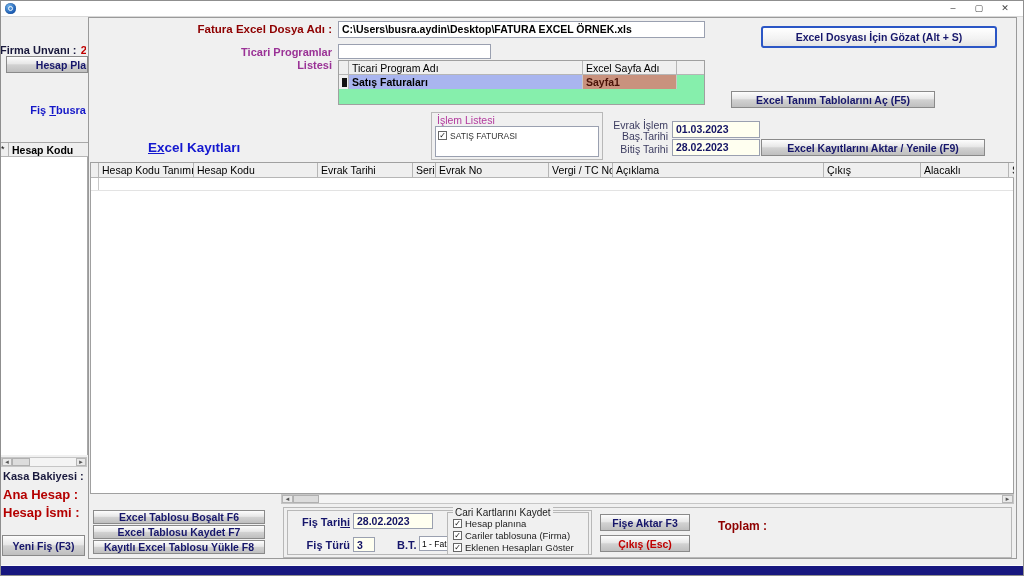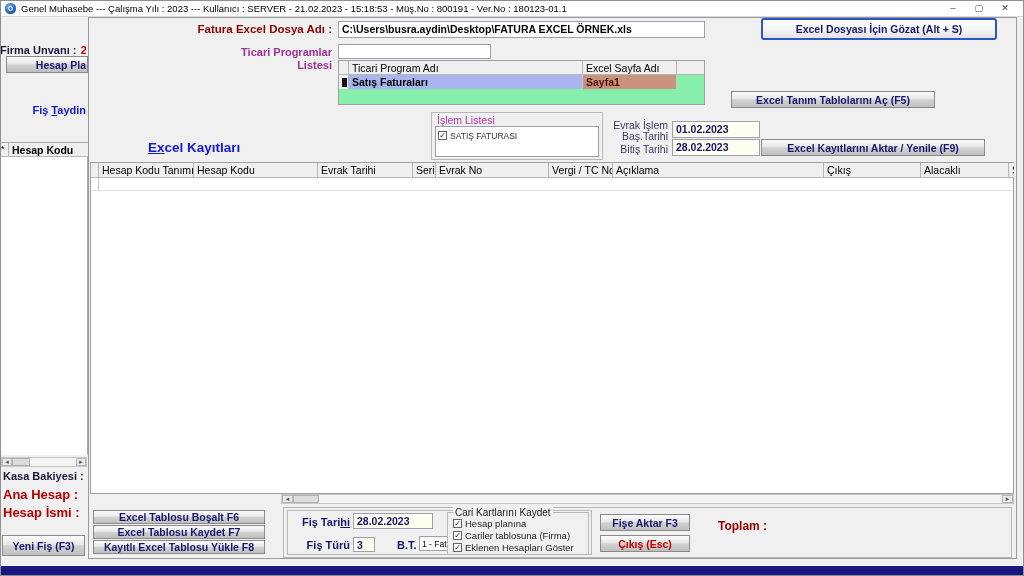--- a/index.html
+++ b/index.html
@@ -57,33 +57,32 @@
   .ddl .arr{width:11px;height:100%;background:linear-gradient(180deg,#f4f4f4,#cfcfcf);border-left:1px solid #aaa;
             font-size:6px;color:#333;display:flex;align-items:center;justify-content:center;flex:none;}
   .navybar{background:#17177f;border-top:1px solid #fbfbfb;border-bottom:1px solid #9a9a9a;box-sizing:border-box;}
   .panel{box-sizing:border-box;border:1px solid #9a9a9a;background:#f0f0f0;}
 </style>
 </head>
 <body>
 
 <div class="abs titlebar">
   <span class="abs app-icon"></span>
-  <span class="abs title-text nw">Genel Muhasebe  ---  Çalışma Yılı : 2023  ---  Kullanıcı : SERVER - 21.02.2023 - 15:18:53 - Müş.No : 800191 - Ver.No : 180123-01.1</span>
   <span class="abs winbtn" style="left:940px;">–</span>
   <span class="abs winbtn" style="left:966px;">▢</span>
   <span class="abs winbtn" style="left:992px;">✕</span>
 </div>
 
 <div class="abs nw" style="left:0;top:40px;width:86px;text-align:right;overflow:hidden;">
   <span class="lbl-darknavy">Firma Unvanı :</span>
   <span style="color:#c00000;font-weight:bold;font-size:11px;">2</span>
 </div>
 <div class="abs btn" style="left:6px;top:56px;width:82px;height:17px;justify-content:flex-end;padding-right:1px;">Hesap Pla</div>
 <div class="abs nw" style="left:0;top:104px;width:86px;text-align:right;font-size:11px;font-weight:bold;color:#1518c8;">
-  <span>Fiş </span><span class="u">T</span><span>aydin</span>
+  <span>Fiş </span><span class="u">T</span><span>busra</span>
 </div>
 <div class="abs trow" style="left:0;top:142px;width:89px;height:15px;border-top:1px solid #a8a8a8;">
   <div class="hc" style="width:9px;font-size:9px;padding-left:1px;">*</div>
   <div class="hc" style="width:80px;font-weight:bold;">Hesap Kodu</div>
 </div>
 <div class="abs" style="left:0;top:157px;width:88px;height:298px;background:#fff;border-right:1px solid #a8a8a8;box-sizing:border-box;"></div>
 <div class="abs sb" style="left:1px;top:457px;width:86px;height:10px;">
   <div class="sb-arrow" style="width:10px;">◄</div>
   <div class="sb-thumb" style="width:18px;"></div>
   <div style="flex:1;"></div>
@@ -91,21 +90,21 @@
 </div>
 <div class="abs nw lbl-darknavy" style="left:3px;top:470px;">Kasa Bakiyesi :</div>
 <div class="abs nw lbl-red-big" style="left:3px;top:487px;">Ana Hesap :</div>
 <div class="abs nw lbl-red-big" style="left:3px;top:505px;">Hesap İsmi :</div>
 <div class="abs btn" style="left:2px;top:535px;width:83px;height:21px;">Yeni Fiş (F3)</div>
 
 <div class="abs panel" style="left:88px;top:17px;width:929px;height:542px;"></div>
 
 <div class="abs nw lbl-maroon" style="left:100px;top:23px;width:232px;text-align:right;">Fatura Excel Dosya Adı :</div>
 <div class="abs in bold" style="left:338px;top:21px;width:367px;height:17px;">C:\Users\busra.aydin\Desktop\FATURA EXCEL ÖRNEK.xls</div>
-<div class="abs btn btn-focus" style="left:761px;top:18px;width:236px;height:22px;">Excel Dosyası İçin Gözat (Alt + S)</div>
+<div class="abs btn btn-focus" style="left:761px;top:26px;width:236px;height:22px;">Excel Dosyası İçin Gözat (Alt + S)</div>
 
 <div class="abs nw lbl-purple" style="left:100px;top:46px;width:232px;text-align:right;">Ticari Programlar</div>
 <div class="abs nw lbl-purple" style="left:100px;top:59px;width:232px;text-align:right;">Listesi</div>
 <div class="abs in" style="left:338px;top:44px;width:153px;height:15px;" title=""></div>
 
 <div class="abs tbl" style="left:338px;top:60px;width:367px;height:45px;">
   <div class="trow" style="height:14px;">
     <div class="hc" style="width:10px;"></div>
     <div class="hc" style="width:234px;">Ticari Program Adı</div>
     <div class="hc" style="width:94px;">Excel Sayfa Adı</div>
@@ -131,21 +130,21 @@
 <div class="abs in" style="left:435px;top:126px;width:164px;height:31px;padding:1px 2px;">
   <span style="display:inline-flex;align-items:center;gap:3px;">
     <span class="cbx">✓</span>
     <span style="font-size:8.5px;color:#333;">SATIŞ FATURASI</span>
   </span>
 </div>
 
 <div class="abs nw lbl-navy" style="left:560px;top:120px;width:108px;text-align:right;">Evrak İşlem</div>
 <div class="abs nw lbl-navy" style="left:560px;top:131px;width:108px;text-align:right;">Baş.Tarihi</div>
 <div class="abs nw lbl-navy" style="left:560px;top:144px;width:108px;text-align:right;">Bitiş Tarihi</div>
-<div class="abs in ivory" style="left:672px;top:121px;width:88px;height:17px;">01.02.2023</div>
+<div class="abs in ivory" style="left:672px;top:121px;width:88px;height:17px;">01.03.2023</div>
 <div class="abs in ivory" style="left:672px;top:139px;width:88px;height:17px;">28.02.2023</div>
 <div class="abs btn" style="left:761px;top:139px;width:224px;height:17px;">Excel Kayıtlarını Aktar / Yenile (F9)</div>
 
 <div class="abs" style="left:90px;top:162px;width:924px;height:332px;background:#fff;border:1px solid #a0a0a0;box-sizing:border-box;">
   <div class="trow" style="height:15px;">
     <div class="hc" style="width:8px;"></div>
     <div class="hc" style="width:95px;">Hesap Kodu Tanımı</div>
     <div class="hc" style="width:124px;">Hesap Kodu</div>
     <div class="hc" style="width:95px;">Evrak Tarihi</div>
     <div class="hc" style="width:23px;">Seri</div>

